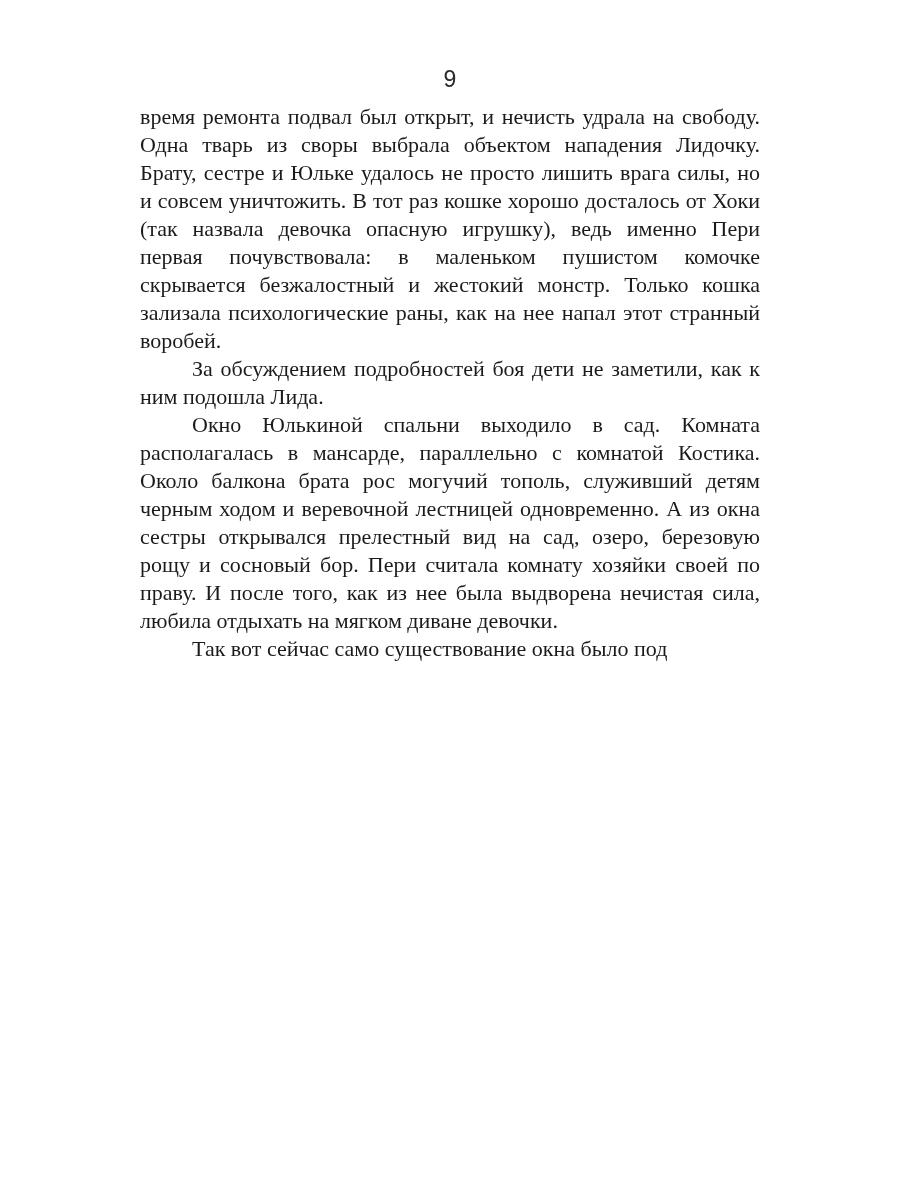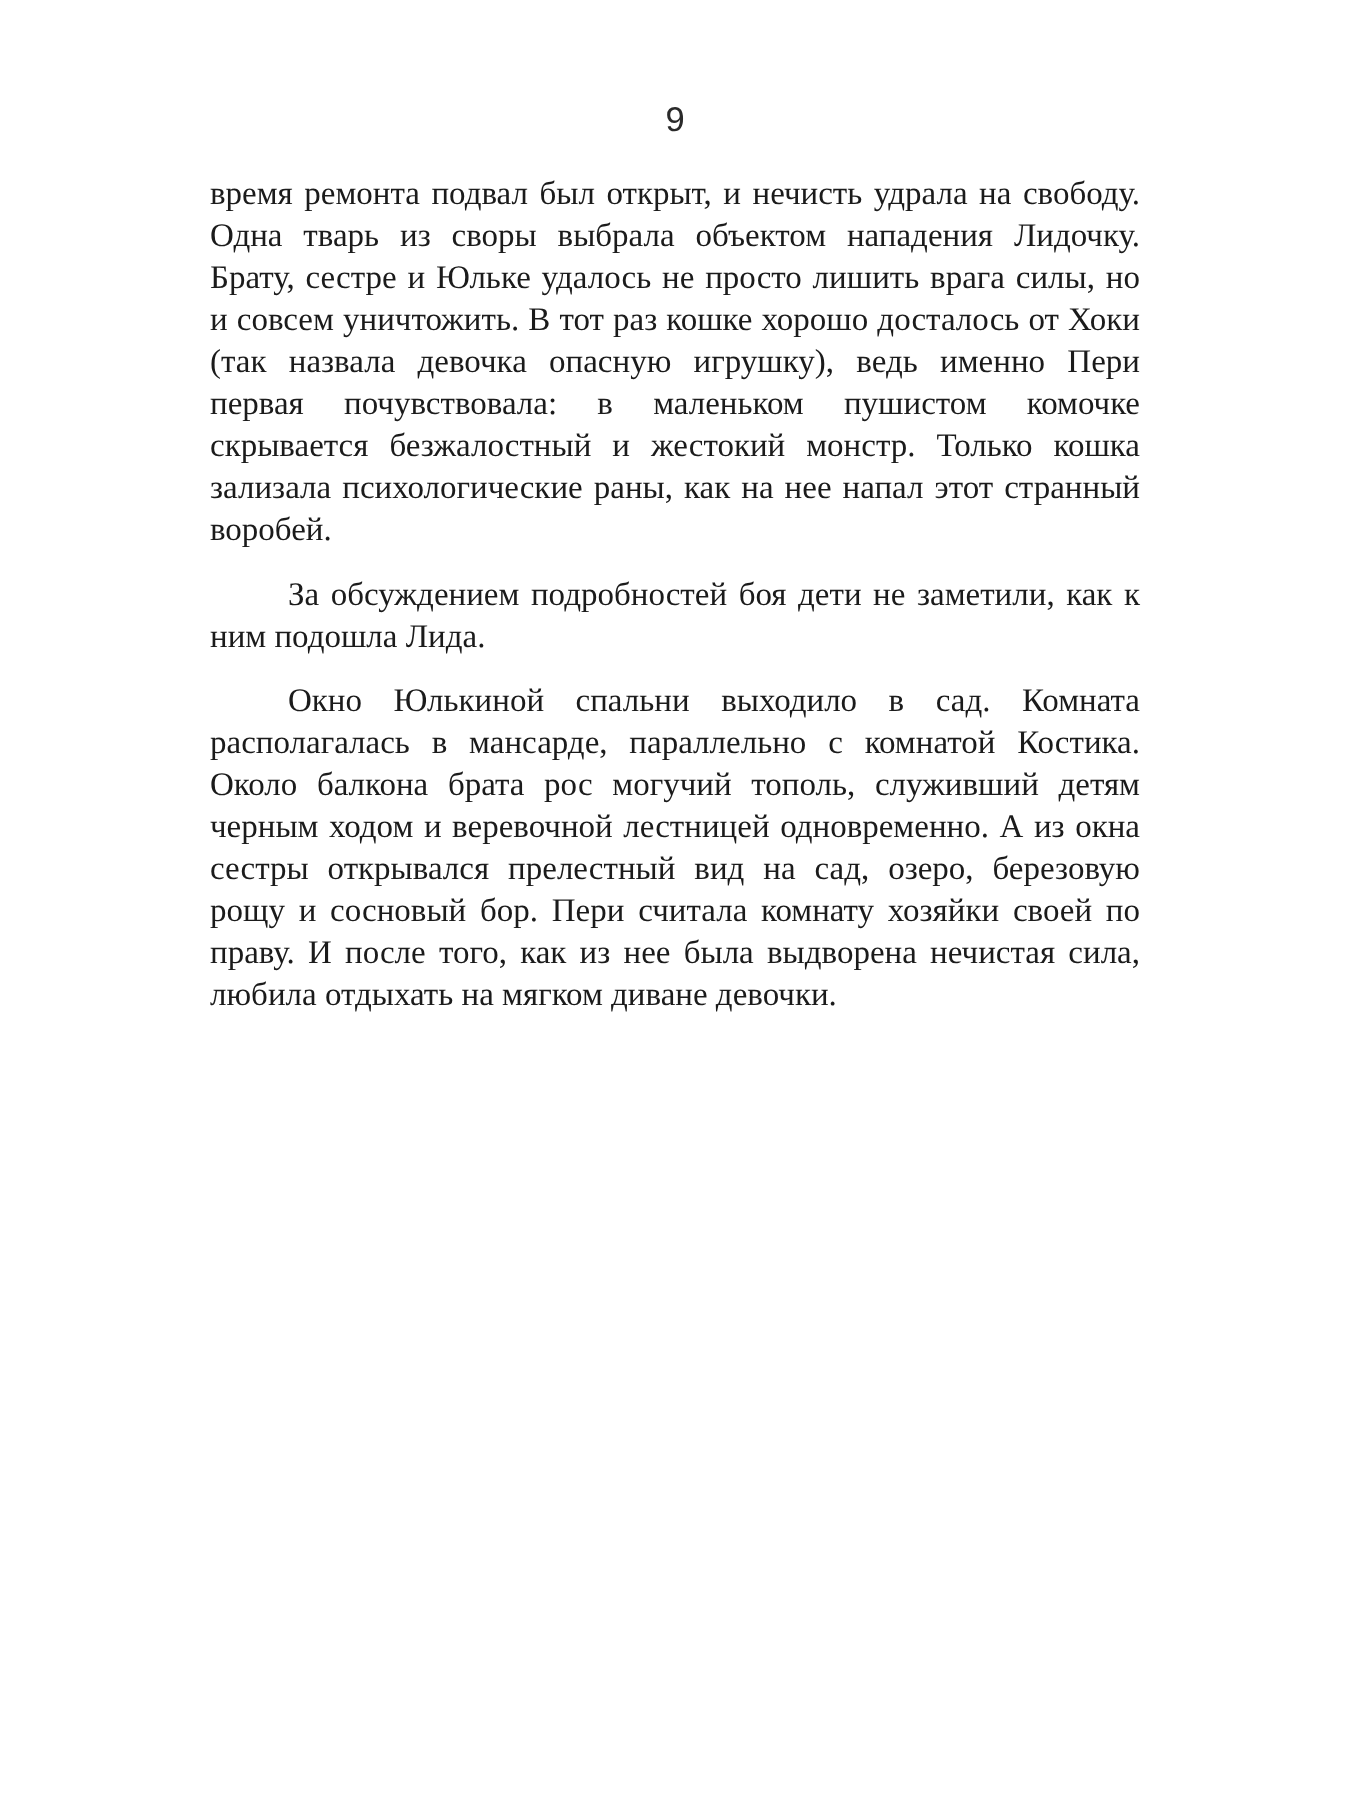--- a/index.html
+++ b/index.html
@@ -20,40 +20,40 @@
     left: 0;
     width: 900px;
     text-align: center;
     font-family: "Liberation Sans", sans-serif;
     font-size: 23px;
     color: #2a2a2a;
   }
   .text-block {
     position: absolute;
     left: 140px;
-    top: 115px;
+    top: 103px;
     width: 620px;
     font-family: "Liberation Serif", serif;
     font-size: 22px;
     line-height: 28px;
     text-align: justify;
     color: #1b1b1b;
   }
   .para {
     margin: 0;
     padding: 0;
   }
   .para.indent {
     text-indent: 52px;
-    margin-top: 15px;
   }
 </style>
 </head>
 <body>
 
 <div class="page">
   <div class="page-number">9</div>
   <div class="text-block">
       <p class="para">время ремонта подвал был открыт, и нечисть удрала на свободу. Одна тварь из своры выбрала объектом нападения Лидочку. Брату, сестре и Юльке удалось не просто лишить врага силы, но и совсем уничтожить. В тот раз кошке хорошо досталось от Хоки (так назвала девочка опасную игрушку), ведь именно Пери первая почувствовала: в маленьком пушистом комочке скрывается безжалостный и жестокий монстр. Только кошка зализала психологические раны, как на нее напал этот странный воробей.</p>
       <p class="para indent">За обсуждением подробностей боя дети не заметили, как к ним подошла Лида.</p>
       <p class="para indent">Окно Юлькиной спальни выходило в сад. Комната располагалась в мансарде, параллельно с комнатой Костика. Около балкона брата рос могучий тополь, служивший детям черным ходом и веревочной лестницей одновременно. А из окна сестры открывался прелестный вид на сад, озеро, березовую рощу и сосновый бор. Пери считала комнату хозяйки своей по праву. И после того, как из нее была выдворена нечистая сила, любила отдыхать на мягком диване девочки.</p>
+      <p class="para indent">Так вот сейчас само существование окна было под</p>
     </div>
 </div>
 
 </body></html>

